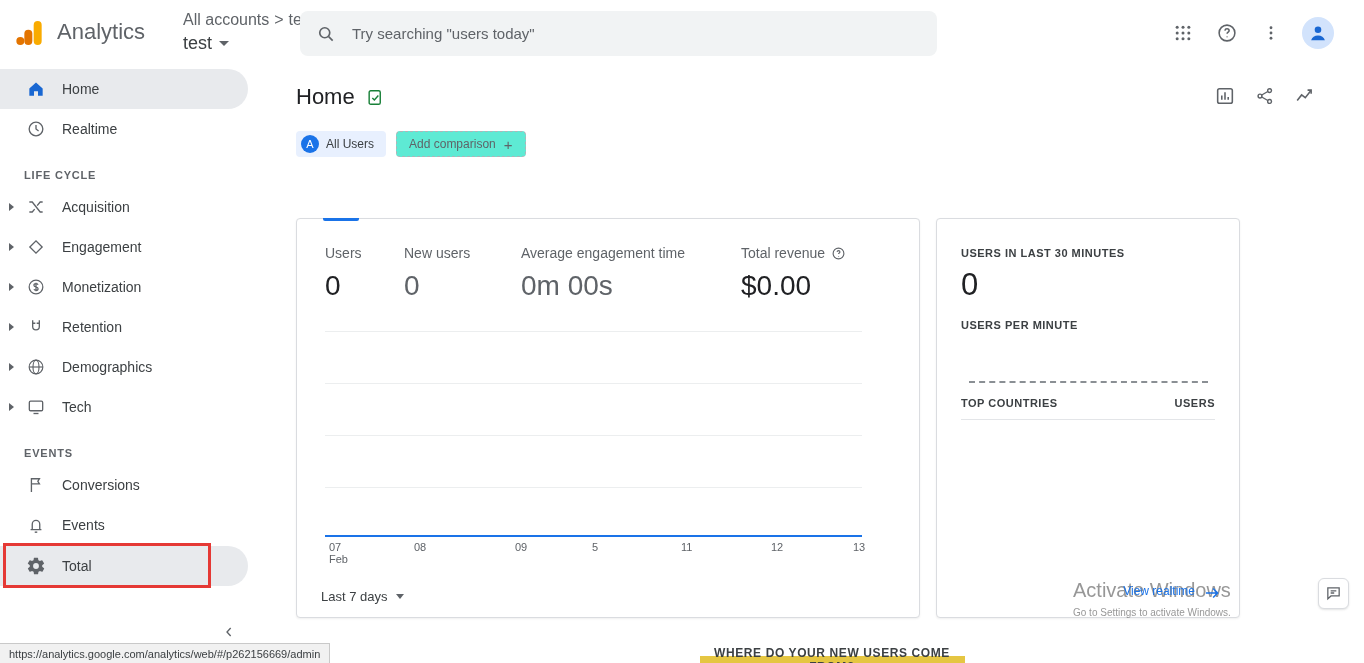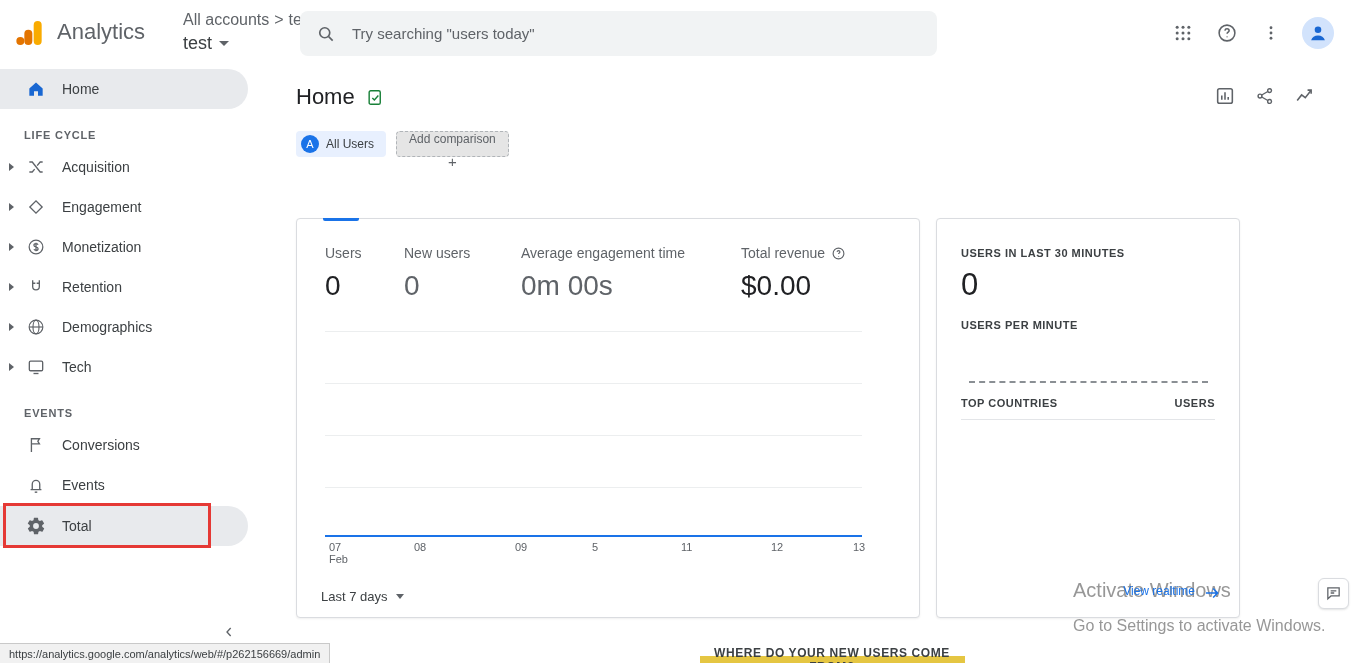--- a/index.html
+++ b/index.html
@@ -48,21 +48,21 @@
 
   
   .main { position:absolute; left:250px; top:67px; width:1114px; bottom:0; background:#fff; }
   .page-title-row { position:absolute; left:46px; top:17px; display:flex; align-items:center; gap:11px; }
   .page-title { font-size:22px; color:#202124; }
   .top-actions { position:absolute; right:46px; top:16px; display:flex; gap:14px; }
   .action-icon { width:26px; height:26px; color:#5f6368; cursor:pointer; display:flex; align-items:center; justify-content:center; }
   .chip-row { position:absolute; left:46px; top:64px; display:flex; align-items:center; gap:10px; }
   .chip-allusers { display:flex; align-items:center; gap:7px; background:#e8f0fe; border-radius:4px; height:26px; padding:0 12px 0 5px; font-size:12px; color:#3c4043; cursor:pointer; }
   .badge-a { width:18px; height:18px; border-radius:50%; background:#1a73e8; color:#fff; font-size:11px; display:flex; align-items:center; justify-content:center; }
-  .chip-add { display:flex; align-items:center; gap:8px; border:1px dashed #b0b4b8; border-radius:4px; height:26px; padding:0 12px; font-size:12px; color:#5f6368; cursor:pointer; background:#e5e5e5;flex-direction:column; }
+  .chip-add { display:flex; align-items:center; gap:8px; border:1px dashed #b0b4b8; border-radius:4px; height:26px; padding:0 12px; font-size:12px; color:#5f6368; cursor:pointer; background:#5eead4; }
   .plus { font-size:15px; color:#5f6368; line-height:1; }
 
   .card { position:absolute; background:#fff; border:1px solid #dadce0; border-radius:4px; box-shadow:0 1px 2px rgba(60,64,67,.08); }
   .card-overview { left:46px; top:151px; width:624px; height:400px; }
   .tab-indicator { position:absolute; left:26px; top:-1px; width:36px; height:3px; background:#1a73e8; border-radius:0 0 2px 2px; }
   .metric { position:absolute; top:26px; }
   .metric .m-label { font-size:14px; color:#5f6368; display:flex; align-items:center; gap:6px; cursor:pointer; }
   .metric .m-value { margin-top:9px; font-size:28px; font-weight:400; color:#5f6368; }
   .metric.primary .m-value { color:#202124; }
   .m-help { width:15px; height:15px; color:#5f6368; cursor:pointer; }
@@ -78,21 +78,21 @@
   .rt-title { position:absolute; left:24px; top:28px; font-size:11px; font-weight:700; letter-spacing:.5px; color:#3c4043; }
   .rt-value { position:absolute; left:24px; top:48px; font-size:31px; color:#202124; }
   .rt-per-min { position:absolute; left:24px; top:100px; font-size:11px; font-weight:700; letter-spacing:.5px; color:#3c4043; }
   .rt-dashes { position:absolute; left:32px; top:162px; width:239px; border-top:2px dashed #8a8f94; }
   .rt-countries { position:absolute; left:24px; right:24px; top:178px; display:flex; justify-content:space-between; font-size:11px; font-weight:700; letter-spacing:.5px; color:#3c4043; padding-bottom:10px; border-bottom:1px solid #e3e5e8; }
   .rt-link { position:absolute; right:18px; bottom:15px; display:flex; align-items:flex-start; gap:8px; color:#1a73e8; font-size:12px; cursor:pointer; z-index:6; }
 
   
   .watermark { position:absolute; left:1073px; top:579px; z-index:5; pointer-events:none; color:rgba(125,125,125,.8); }
   .watermark .w1 { font-size:20px; }
-  .watermark .w2 { font-size:16px; margin-top:15px; }
+  .watermark .w2 { font-size:10px; margin-top:5px; }
   .next-title { position:absolute; left:697px; top:646px; width:270px; text-align:center; font-size:12px; font-weight:700; letter-spacing:.6px; color:#3c4043; z-index:4; }
   .yellow-bar { position:absolute; left:700px; top:656px; width:265px; height:7px; background:#e5c642; z-index:3; }
   .feedback-btn { position:absolute; left:1318px; top:578px; width:31px; height:31px; background:#fff; border:1px solid #dadce0; border-radius:6px; display:flex; align-items:center; justify-content:center; color:#5f6368; cursor:pointer; box-shadow:0 1px 2px rgba(60,64,67,.15); z-index:8; }
   .status-bar { position:absolute; left:0; bottom:0; height:20px; background:#f1f1f1; border:1px solid #c9c9c9; border-left:none; border-bottom:none; display:flex; align-items:center; padding:0 9px; font-size:11px; color:#3c4043; z-index:30; white-space:nowrap; }
 </style>
 </head>
 <body>
 
 <div class="header">
   <div class="logo">
@@ -165,20 +165,29 @@
 
 <div class="sidebar">
   <div class="nav-item active">
     <span class="nav-icon">
       <svg width="20" height="20" viewBox="0 0 24 24" fill="currentColor">
           <path d="M4 11.3 12 4.3l8 7V20h-5.6v-5.2h-4.8V20H4z"></path>
         </svg>
     </span>
     <span>Home</span>
   </div>
+  <div class="nav-item">
+    <span class="nav-icon">
+      <svg width="20" height="20" viewBox="0 0 24 24" fill="none" stroke="currentColor" stroke-width="1.6">
+          <circle cx="12" cy="12" r="8.2"></circle>
+          <path d="M12 7.3V12l3.1 2.3"></path>
+        </svg>
+    </span>
+    <span>Realtime</span>
+  </div>
 
   <div class="section-title">LIFE CYCLE</div>
   <div class="nav-item">
     <span class="chev"></span>
     <span class="nav-icon">
       <svg width="20" height="20" viewBox="0 0 24 24" fill="none" stroke="currentColor" stroke-width="1.6">
           <path d="M4 6h3.5L17 18h3M20 6h-3l-3.6 4.3M4 18h3.5l2.9-3.5"></path>
         </svg>
     </span>
     <span>Acquisition</span>

